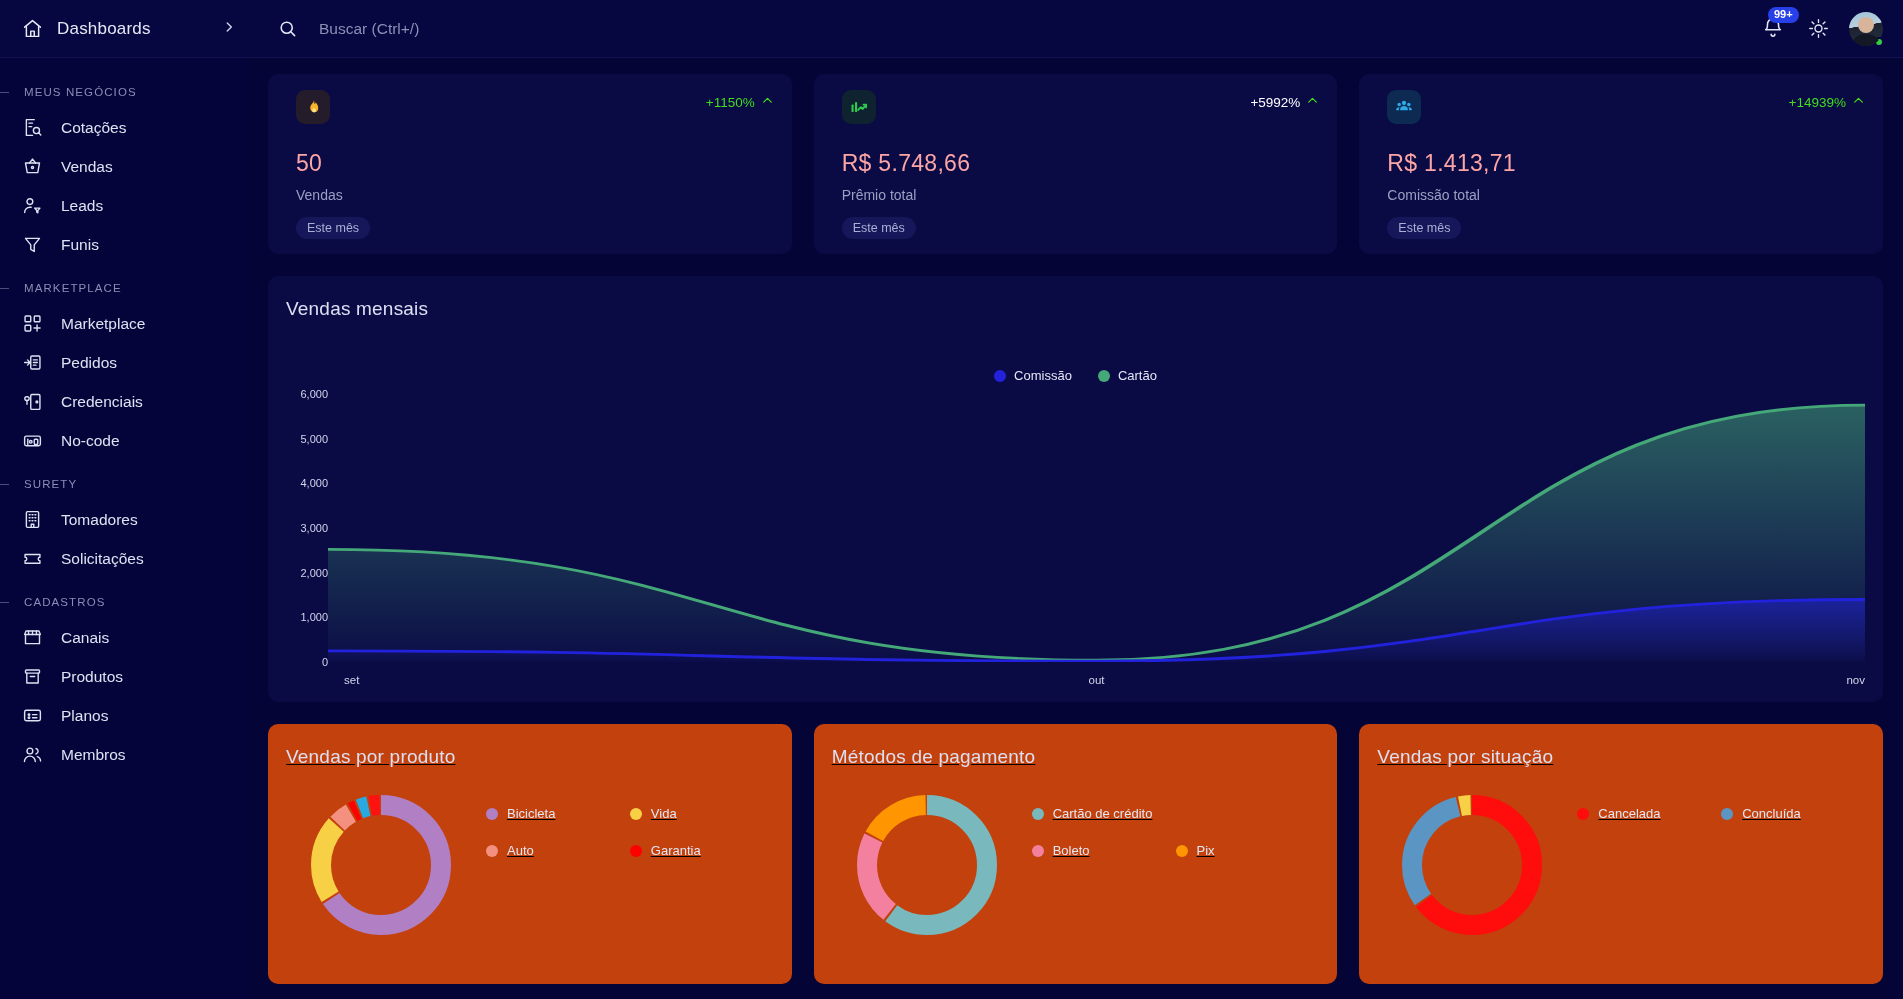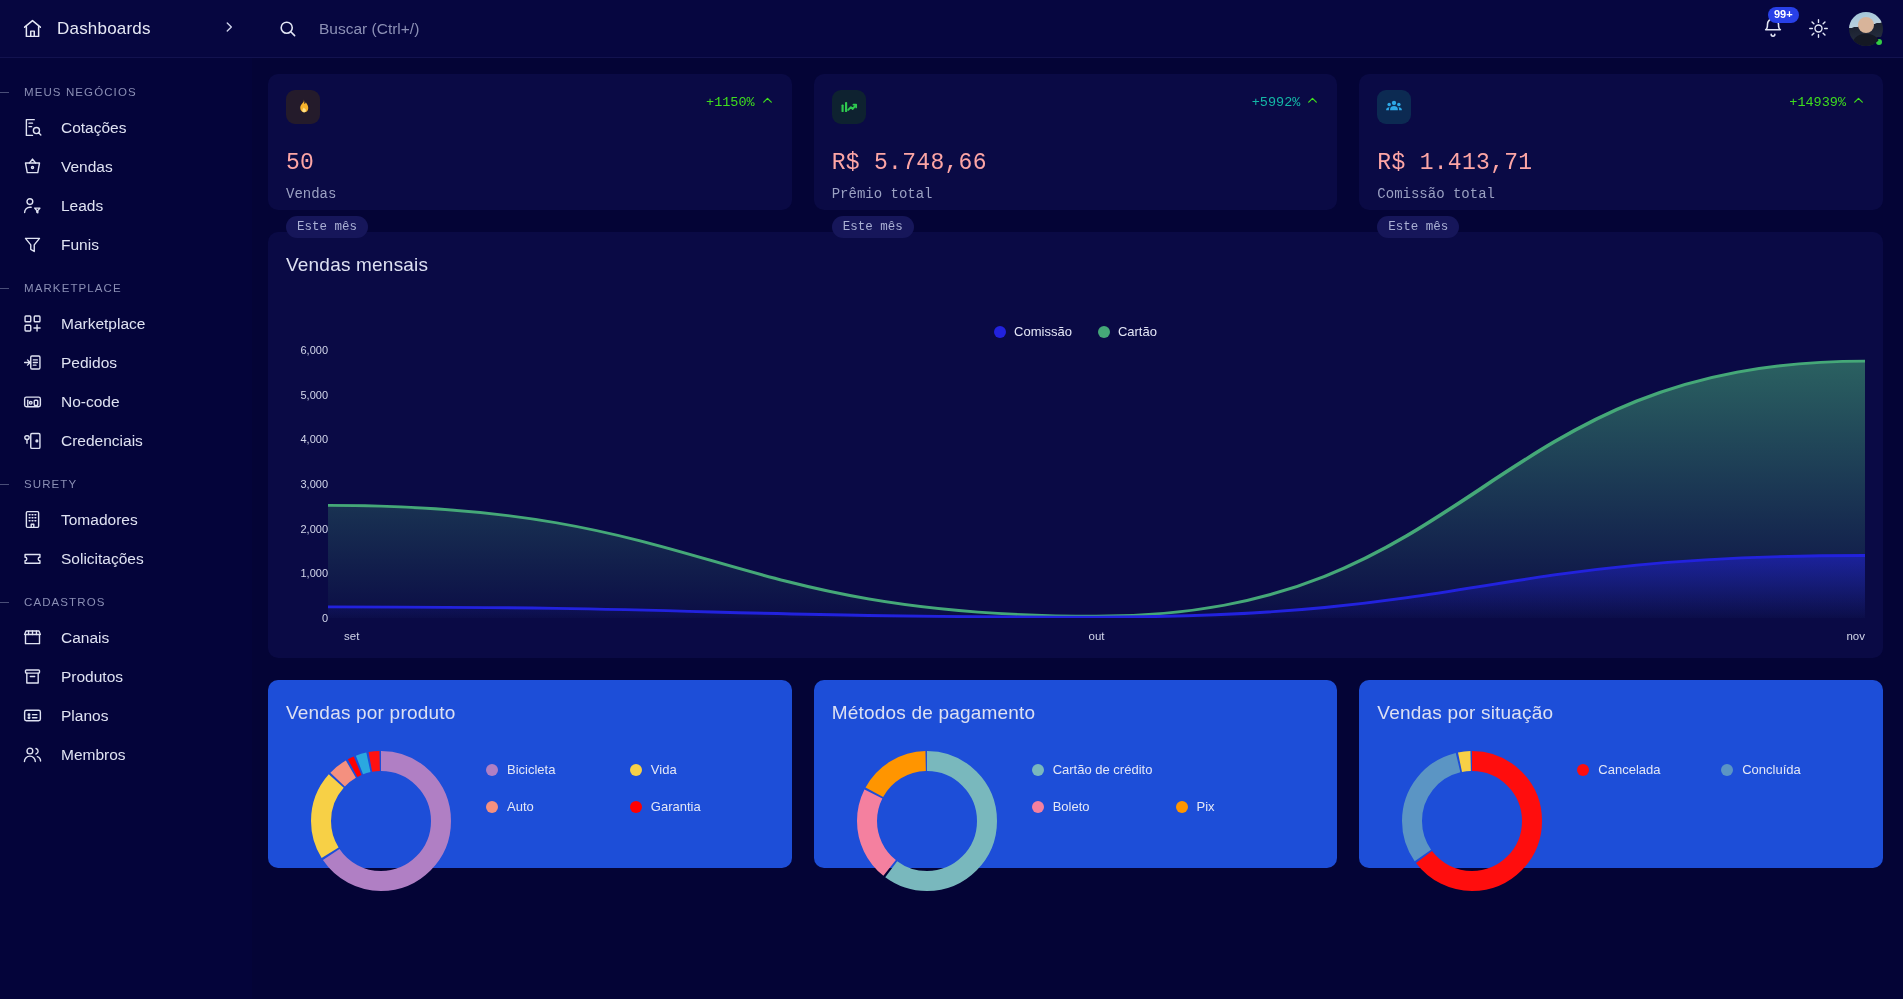--- a/index.html
+++ b/index.html
@@ -102,21 +102,21 @@
   .main {
     flex: 1; min-width: 0; padding: 16px 20px 0 16px;
     overflow: hidden;
   }
   .stat-row { display: flex; gap: 22px; }
   .card {
     background: #0a0a45;
     border-radius: 10px;
     flex: 1; min-width: 0;
   }
-  .stat-card { padding: 16px 18px 18px; position: relative; height: 136px; font-family: Liberation Mono, monospace; }
+  .stat-card { padding: 16px 28px 18px; position: relative; height: 180px; }
   .stat-icon {
     width: 34px; height: 34px; border-radius: 9px;
     display: flex; align-items: center; justify-content: center;
   }
   .stat-icon.fire { background: #241b2b; }
   .stat-icon.chart { background: #0e2230; }
   .stat-icon.people { background: #0c2a52; }
   .stat-delta {
     position: absolute; right: 18px; top: 20px;
     font-size: 13.5px; display: flex; align-items: center; gap: 6px;
@@ -145,21 +145,21 @@
   .ylab {
     position: absolute; right: 0; color: #d2d6ea; font-size: 11px;
     transform: translateY(-50%);
   }
   .xlabels { position: absolute; left: 60px; right: 0; bottom: 12px; height: 16px; }
   .xlab { position: absolute; color: #d2d6ea; font-size: 11.5px; transform: translateX(-50%); }
   .svgbox { position: absolute; left: 60px; right: 0; top: 0; bottom: 40px; }
 
   
   .donut-row { display: flex; gap: 22px; margin-top: 22px; }
-  .donut-panel { background: #1d4ed8; border-radius: 10px; flex: 1; min-width: 0; height: 188px; padding-bottom: 0; }
+  .donut-panel { background: #c2410c; border-radius: 10px; flex: 1; min-width: 0; height: 260px; padding-bottom: 0; text-decoration: underline; }
   .donut-body { display: flex; align-items: flex-start; padding: 22px 18px 0 18px; gap: 10px; }
   .donut-holder { width: 190px; flex: 0 0 190px; display:flex; justify-content:center; }
   .donut-legend {
     flex: 1; display: flex; flex-wrap: wrap; align-content: flex-start;
     padding-top: 16px; row-gap: 22px;
   }
   .dl-item { display: flex; align-items: center; gap: 9px; width: 50%; color: #e4e7f6; font-size: 13px; white-space: nowrap; }
   .dl-item.full { width: 100%; }
 </style>
 </head>
@@ -276,38 +276,38 @@
             <rect x="10" y="4.5" width="10.5" height="15" rx="1.4"></rect>
             <path d="M13 9h4.5M13 12h4.5M13 15h3"></path>
             <path d="M3 12h6M6.3 9L9.3 12 6.3 15"></path>
           </svg>
         </span>
         <span>Pedidos</span>
       </div>
       <div class="nav-item">
         <span class="icon">
           <svg width="21" height="21" viewBox="0 0 24 24" fill="none" stroke="#dfe2f2" stroke-width="1.6" stroke-linecap="round" stroke-linejoin="round">
+            <rect x="10" y="4" width="10.5" height="17" rx="1.3"></rect>
+            <circle cx="17" cy="12.5" r="1"></circle>
+            <rect x="3.2" y="6.6" width="5" height="4.2" rx="2.1"></rect>
+            <path d="M5.7 10.8v4.4"></path>
+          </svg>
+        </span>
+        <span>Credenciais</span>
+      </div>
+      <div class="nav-item">
+        <span class="icon">
+          <svg width="21" height="21" viewBox="0 0 24 24" fill="none" stroke="#dfe2f2" stroke-width="1.6" stroke-linecap="round" stroke-linejoin="round">
             <rect x="3" y="7" width="18" height="11" rx="2"></rect>
             <circle cx="10" cy="13.5" r="1.5"></circle>
             <rect x="14" y="10.5" width="4" height="6" rx="1"></rect>
             <path d="M6.6 10.5v6"></path>
           </svg>
         </span>
         <span>No-code</span>
-      </div>
-      <div class="nav-item">
-        <span class="icon">
-          <svg width="21" height="21" viewBox="0 0 24 24" fill="none" stroke="#dfe2f2" stroke-width="1.6" stroke-linecap="round" stroke-linejoin="round">
-            <rect x="10" y="4" width="10.5" height="17" rx="1.3"></rect>
-            <circle cx="17" cy="12.5" r="1"></circle>
-            <rect x="3.2" y="6.6" width="5" height="4.2" rx="2.1"></rect>
-            <path d="M5.7 10.8v4.4"></path>
-          </svg>
-        </span>
-        <span>Credenciais</span>
       </div>
       <div class="sec-title">SURETY</div>
       <div class="nav-item">
         <span class="icon">
           <svg width="21" height="21" viewBox="0 0 24 24" fill="none" stroke="#dfe2f2" stroke-width="1.6" stroke-linecap="round" stroke-linejoin="round">
             <rect x="5" y="3" width="14" height="18" rx="1.2"></rect>
             <path d="M8.2 6.5h1M11.5 6.5h1M14.8 6.5h1M8.2 10h1M11.5 10h1M14.8 10h1M8.2 13.5h1M11.5 13.5h1M14.8 13.5h1"></path>
             <path d="M10.5 21v-3.6h3V21"></path>
           </svg>
         </span>
@@ -389,21 +389,21 @@
         <div class="card stat-card">
           <div class="stat-icon chart">
             <svg width="20" height="20" viewBox="0 0 24 24">
               <rect x="3" y="9" width="2.6" height="9" rx="1" fill="#2fc94f"></rect>
               <rect x="7.2" y="6" width="2.6" height="12" rx="1" fill="#2fc94f"></rect>
               <path d="M11 15.5l3.3-3.2 2.2 2 3.7-4.6" stroke="#2fc94f" stroke-width="2.3" fill="none" stroke-linecap="round" stroke-linejoin="round"></path>
               <path d="M17.3 9.2h3.3v3.3" stroke="#2fc94f" stroke-width="2.1" fill="none" stroke-linecap="round" stroke-linejoin="round"></path>
             </svg>
           </div>
      <div class="stat-delta">
-       <span style="color:#14b8a6">+5992%</span>
+       <span style="color:#ffffff">+5992%</span>
        <span><svg width="13" height="13" viewBox="0 0 24 24" fill="none" stroke="#3fdd1e" stroke-width="2.3" stroke-linecap="round" stroke-linejoin="round">
                 <path d="M5 15l7-7 7 7"></path>
               </svg></span>
      </div>
      <div class="stat-value">R$ 5.748,66</div>
      <div class="stat-label">Prêmio total</div>
      <div><span class="chip">Este mês</span></div>
         </div>
         <div class="card stat-card">
           <div class="stat-icon people">

